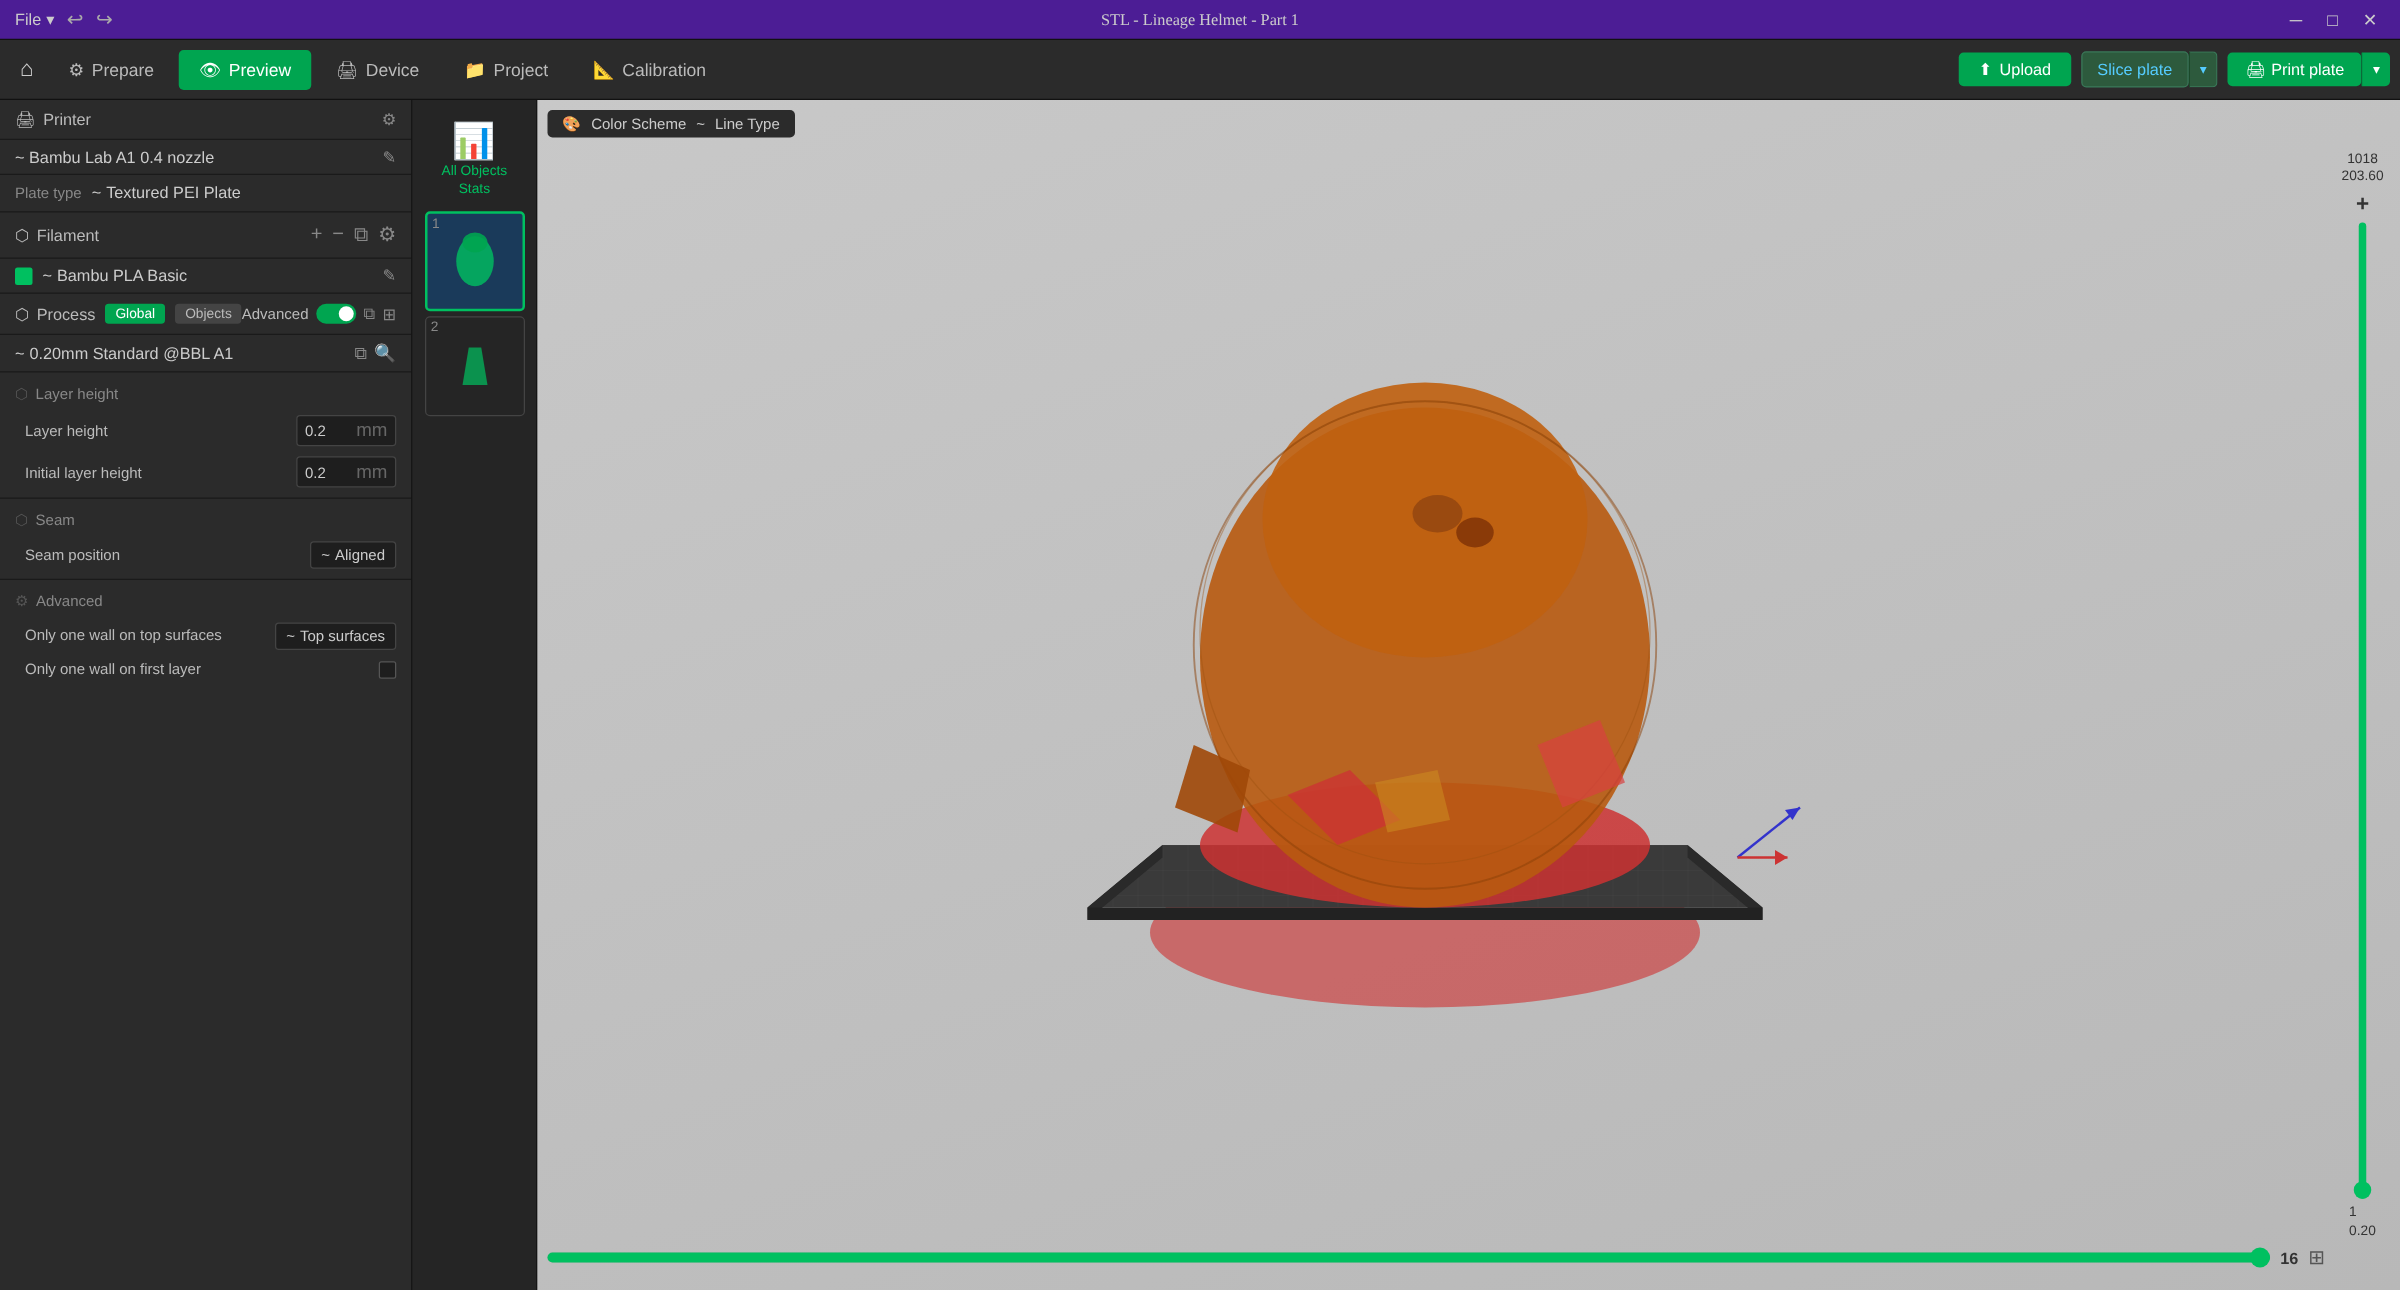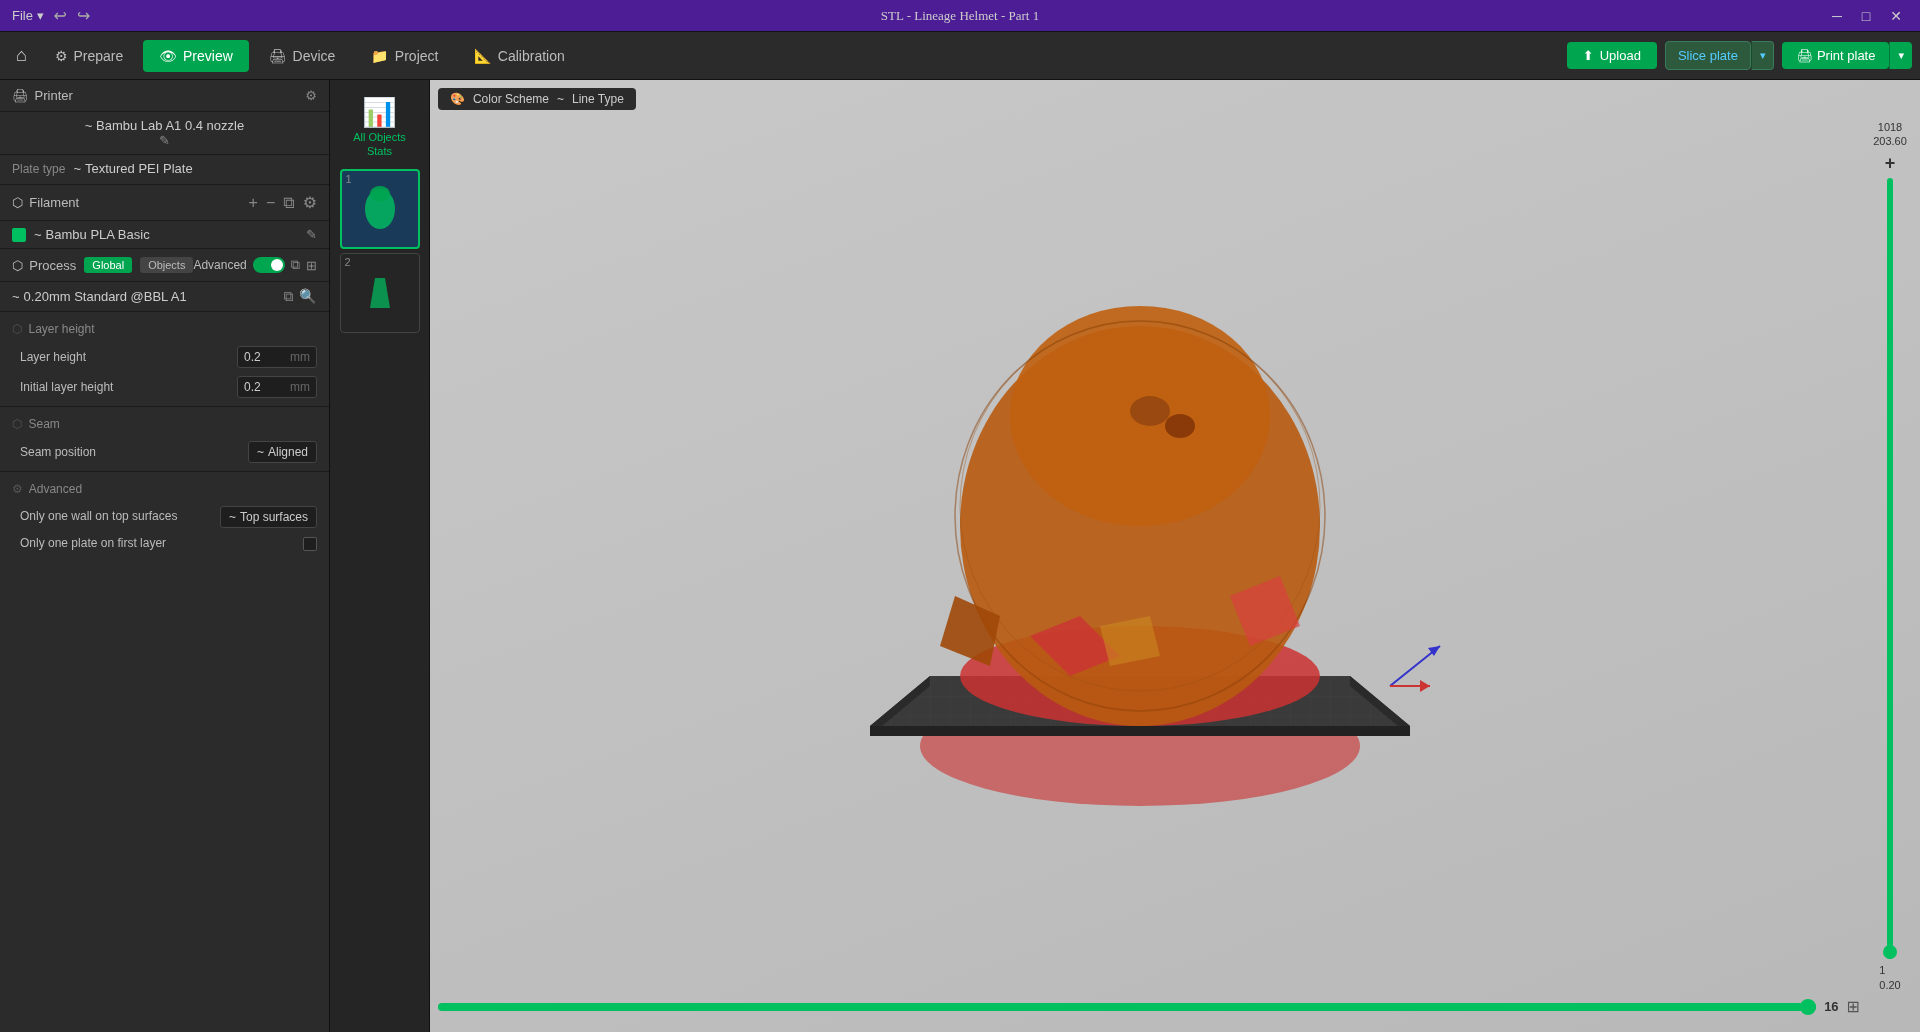--- a/index.html
+++ b/index.html
@@ -182,21 +182,20 @@
       background: #2b2b2b;
       border-bottom: 1px solid #1a1a1a;
     }
     .section-title { font-size: 13px; color: #bbb; display: flex; align-items: center; gap: 6px; }
     .section-gear { cursor: pointer; color: #888; }
 
     .printer-name-row {
       display: flex; align-items: center; justify-content: space-between;
       padding: 6px 12px;
       border-bottom: 1px solid #1a1a1a;
-      flex-direction: column;
     }
     .printer-name { color: #ccc; font-size: 13px; }
     .edit-icon { color: #888; cursor: pointer; }
 
     .plate-type-row {
       display: flex; align-items: center; gap: 8px;
       padding: 6px 12px 8px;
       border-bottom: 1px solid #1a1a1a;
     }
     .plate-type-label { color: #888; font-size: 12px; }
@@ -278,21 +277,21 @@
       display: flex; align-items: center; justify-content: space-between;
       padding: 4px 12px 4px 20px;
     }
     .setting-label { color: #bbb; font-size: 12px; flex: 1; }
     .setting-input {
       display: flex; align-items: center; gap: 4px;
       background: #1e1e1e; border: 1px solid #444; border-radius: 3px;
       padding: 3px 6px; color: #ccc; font-size: 12px; width: 80px;
       justify-content: space-between;
     }
-    .setting-unit { color: #666; font-size: 12px; }
+    .setting-unit { color: #666; font-size: 15px; }
     .setting-select {
       background: #1e1e1e; border: 1px solid #444; border-radius: 3px;
       padding: 3px 8px; color: #ccc; font-size: 12px;
       display: flex; align-items: center; gap: 4px; cursor: pointer;
     }
 
     .section-divider {
       height: 1px; background: #1a1a1a; margin: 4px 0;
     }
 
@@ -500,21 +499,21 @@
 
       <div class="setting-row-multi">
         <span class="setting-label-multi">Only one wall on top surfaces</span>
         <div class="setting-select">
           <span>~</span>
           <span>Top surfaces</span>
         </div>
       </div>
 
       <div class="setting-row-multi">
-        <span class="setting-label-multi">Only one plate on first layer</span>
+        <span class="setting-label-multi">Only one wall on first layer</span>
         <div class="checkbox-input"></div>
       </div>
 
     </div>
   </div>
 
   <div class="plate-panel">
     <button class="plate-stats-btn">
       <span style="font-size:28px;color:#00c060;">📊</span>
       <span>All Objects</span>

